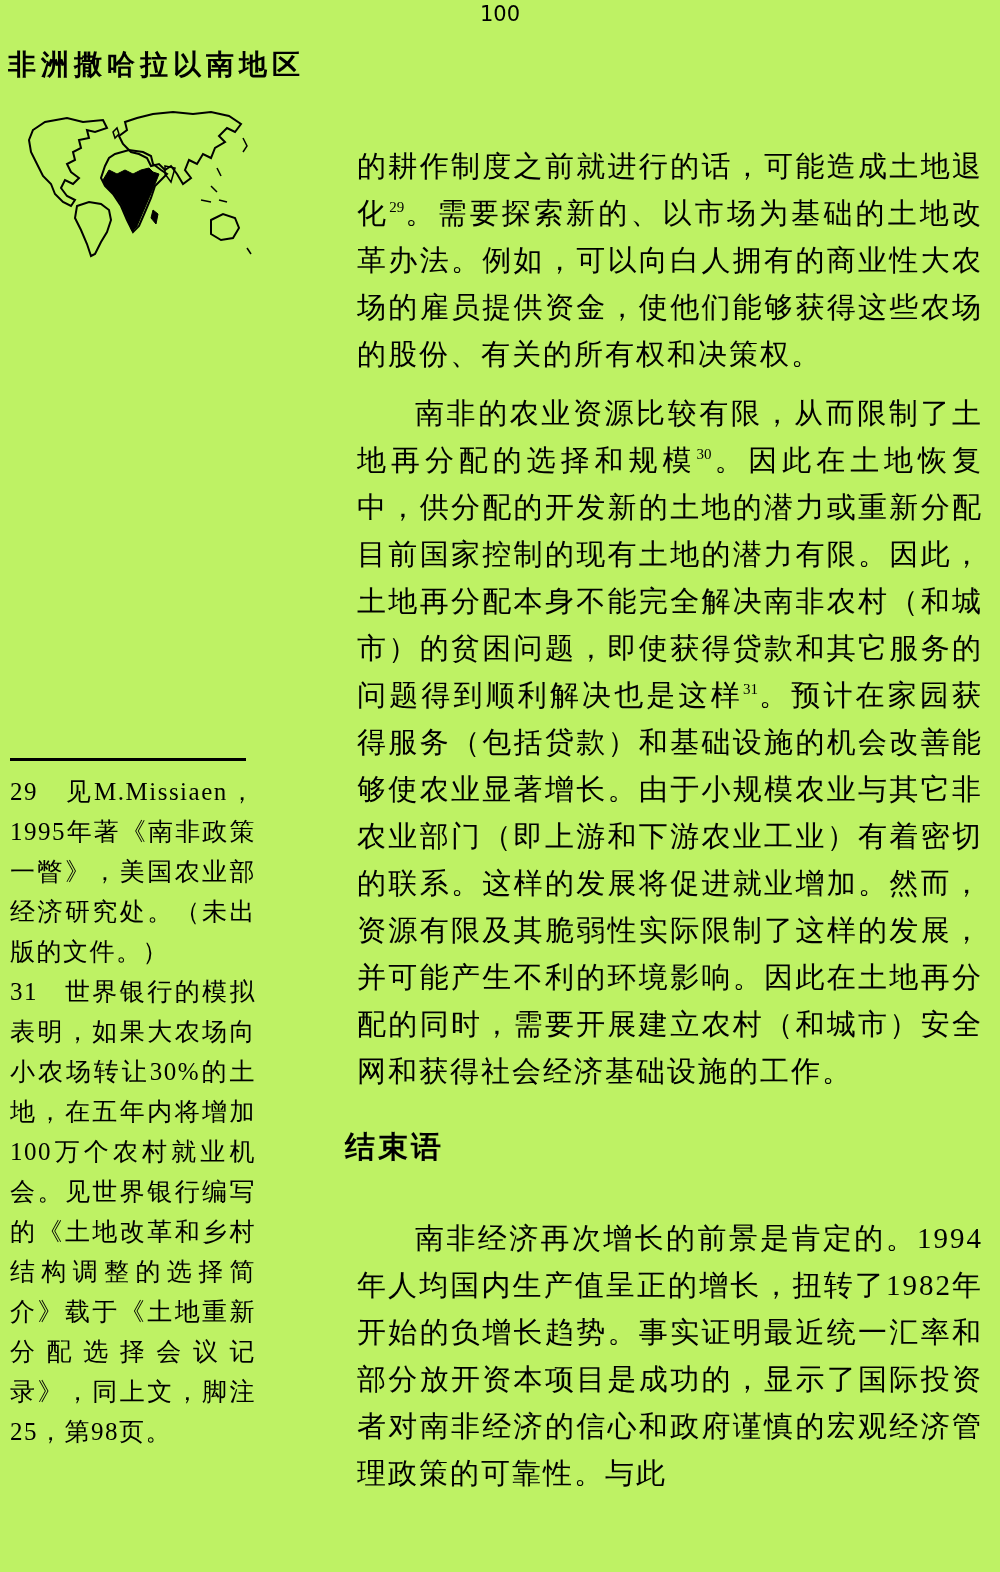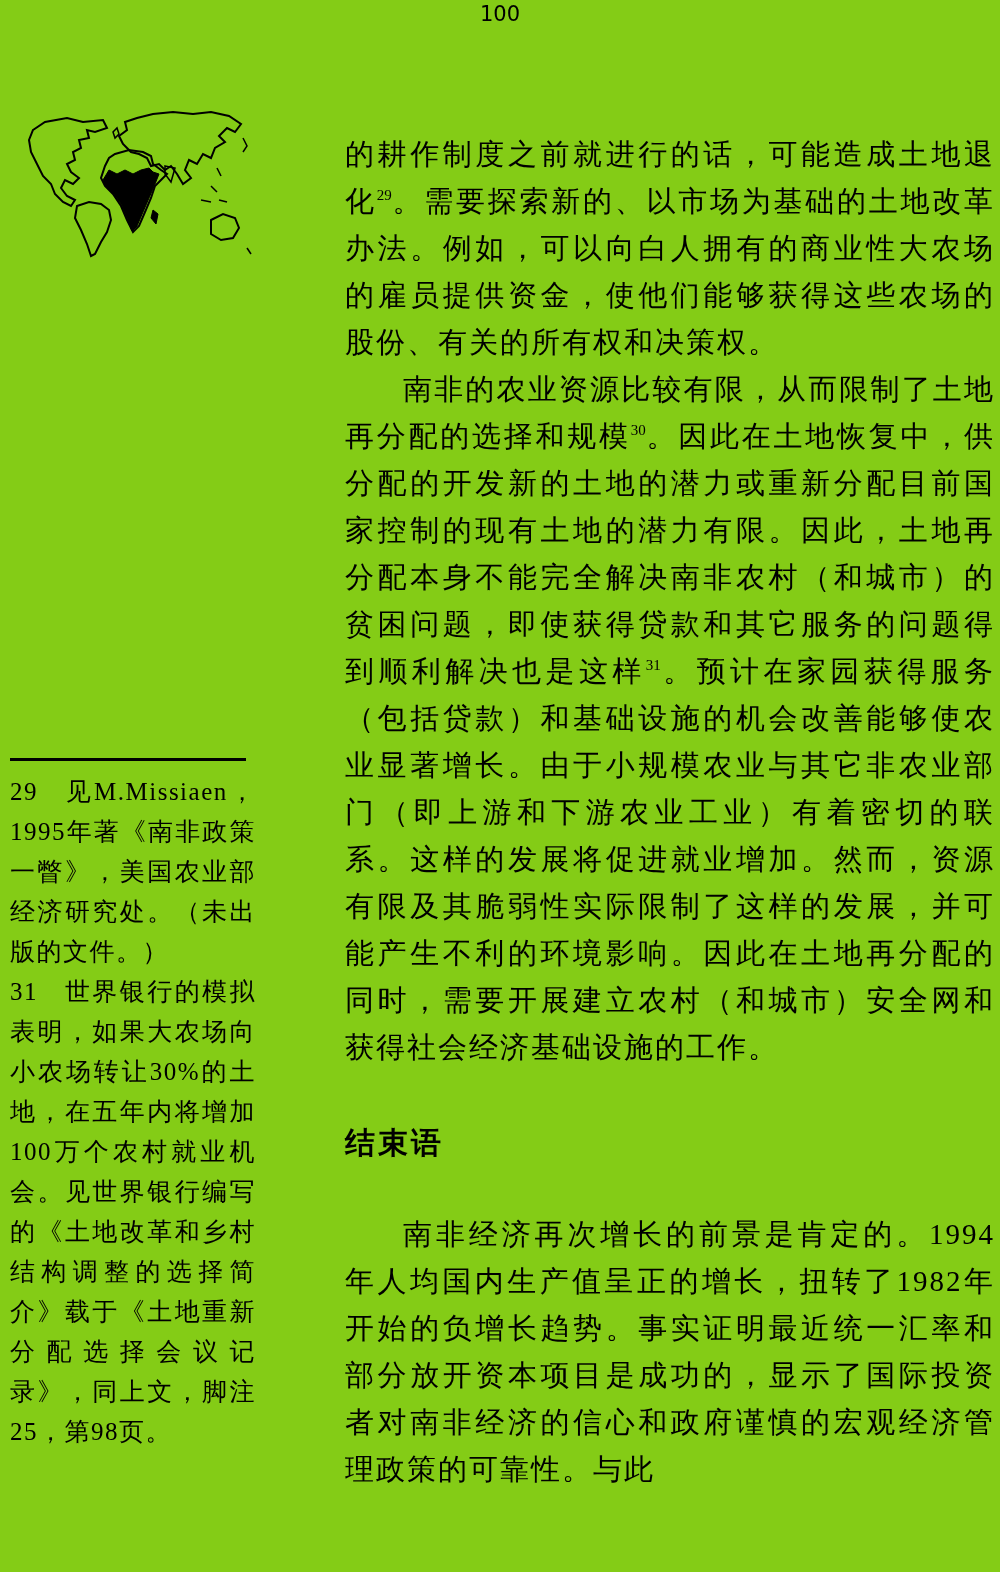--- a/index.html
+++ b/index.html
@@ -1,20 +1,20 @@
 <!DOCTYPE html>
 <html><head>
 <meta charset="utf-8">
 <style>
   html, body { margin: 0; padding: 0; background: #ffffff; }
   .page {
     position: relative;
     width: 1000px;
     height: 1572px;
-    background: #84cc16;
+    background: #bef264;
     color: #000000;
     font-family: "Liberation Serif", serif;
     overflow: hidden;
   }
   .page-number {
     position: absolute;
     top: 2px; left: 0;
     width: 1000px;
     text-align: center;
     font-size: 21px;
@@ -55,43 +55,44 @@
   .body-col {
     position: absolute;
     left: 345px; top: 131px;
     width: 650px;
     font-size: 29px;
     line-height: 47px;
     letter-spacing: 2px;
     text-align: justify;
     word-break: break-all;
   }
-  .body-col p { margin: 0; font-family: Liberation Serif, serif; }
+  .body-col p { margin: 12px; font-family: Liberation Serif, serif; }
   .indent { text-indent: 2em; }
   sup.fn-ref {
     font-size: 15px;
     letter-spacing: 0;
     line-height: 0;
     vertical-align: super;
   }
   h2.closing-heading {
-    margin: 48px 0 45px 0;
+    margin: 28px 0 45px 0;
     font-size: 30px;
     font-weight: bold;
     letter-spacing: 3px;
     line-height: 47px;
   }
 </style>
 </head>
 <body>
 
 <div class="page">
 
   <div class="page-number">100</div>
 
+  <div class="region-title">非洲撒哈拉以南地区</div>
 
   <div class="map-wrap">
     <svg viewBox="0 0 242 152" xmlns="http://www.w3.org/2000/svg">
 
       <path d="M18,22 L30,14 L52,10 L68,14 L88,12 L92,20 L80,24 L72,22 L74,30 L64,32 L66,40 L58,44 L60,52 L52,56 L56,64 L64,70 L58,76 L50,72 L46,80 L52,88 L60,92 L56,98 L48,94 L40,86 L36,76 L28,68 L22,56 L16,44 L14,32 Z" fill="none" stroke="#000" stroke-width="2"></path>
 
       <path d="M62,98 L74,94 L86,96 L94,102 L96,112 L92,124 L86,134 L80,146 L76,148 L72,136 L66,122 L60,110 Z" fill="none" stroke="#000" stroke-width="2"></path>
 
       <path d="M108,36 L104,28 L112,22 L110,14 L122,10 L138,6 L158,4 L178,6 L196,4 L214,8 L226,16 L220,24 L212,20 L204,28 L210,34 L200,40 L196,50 L188,46 L182,56 L174,52 L170,62 L176,70 L168,76 L162,66 L156,58 L150,62 L144,56 L136,58 L132,50 L124,46 L116,44 L112,40 Z" fill="none" stroke="#000" stroke-width="2"></path>
 

